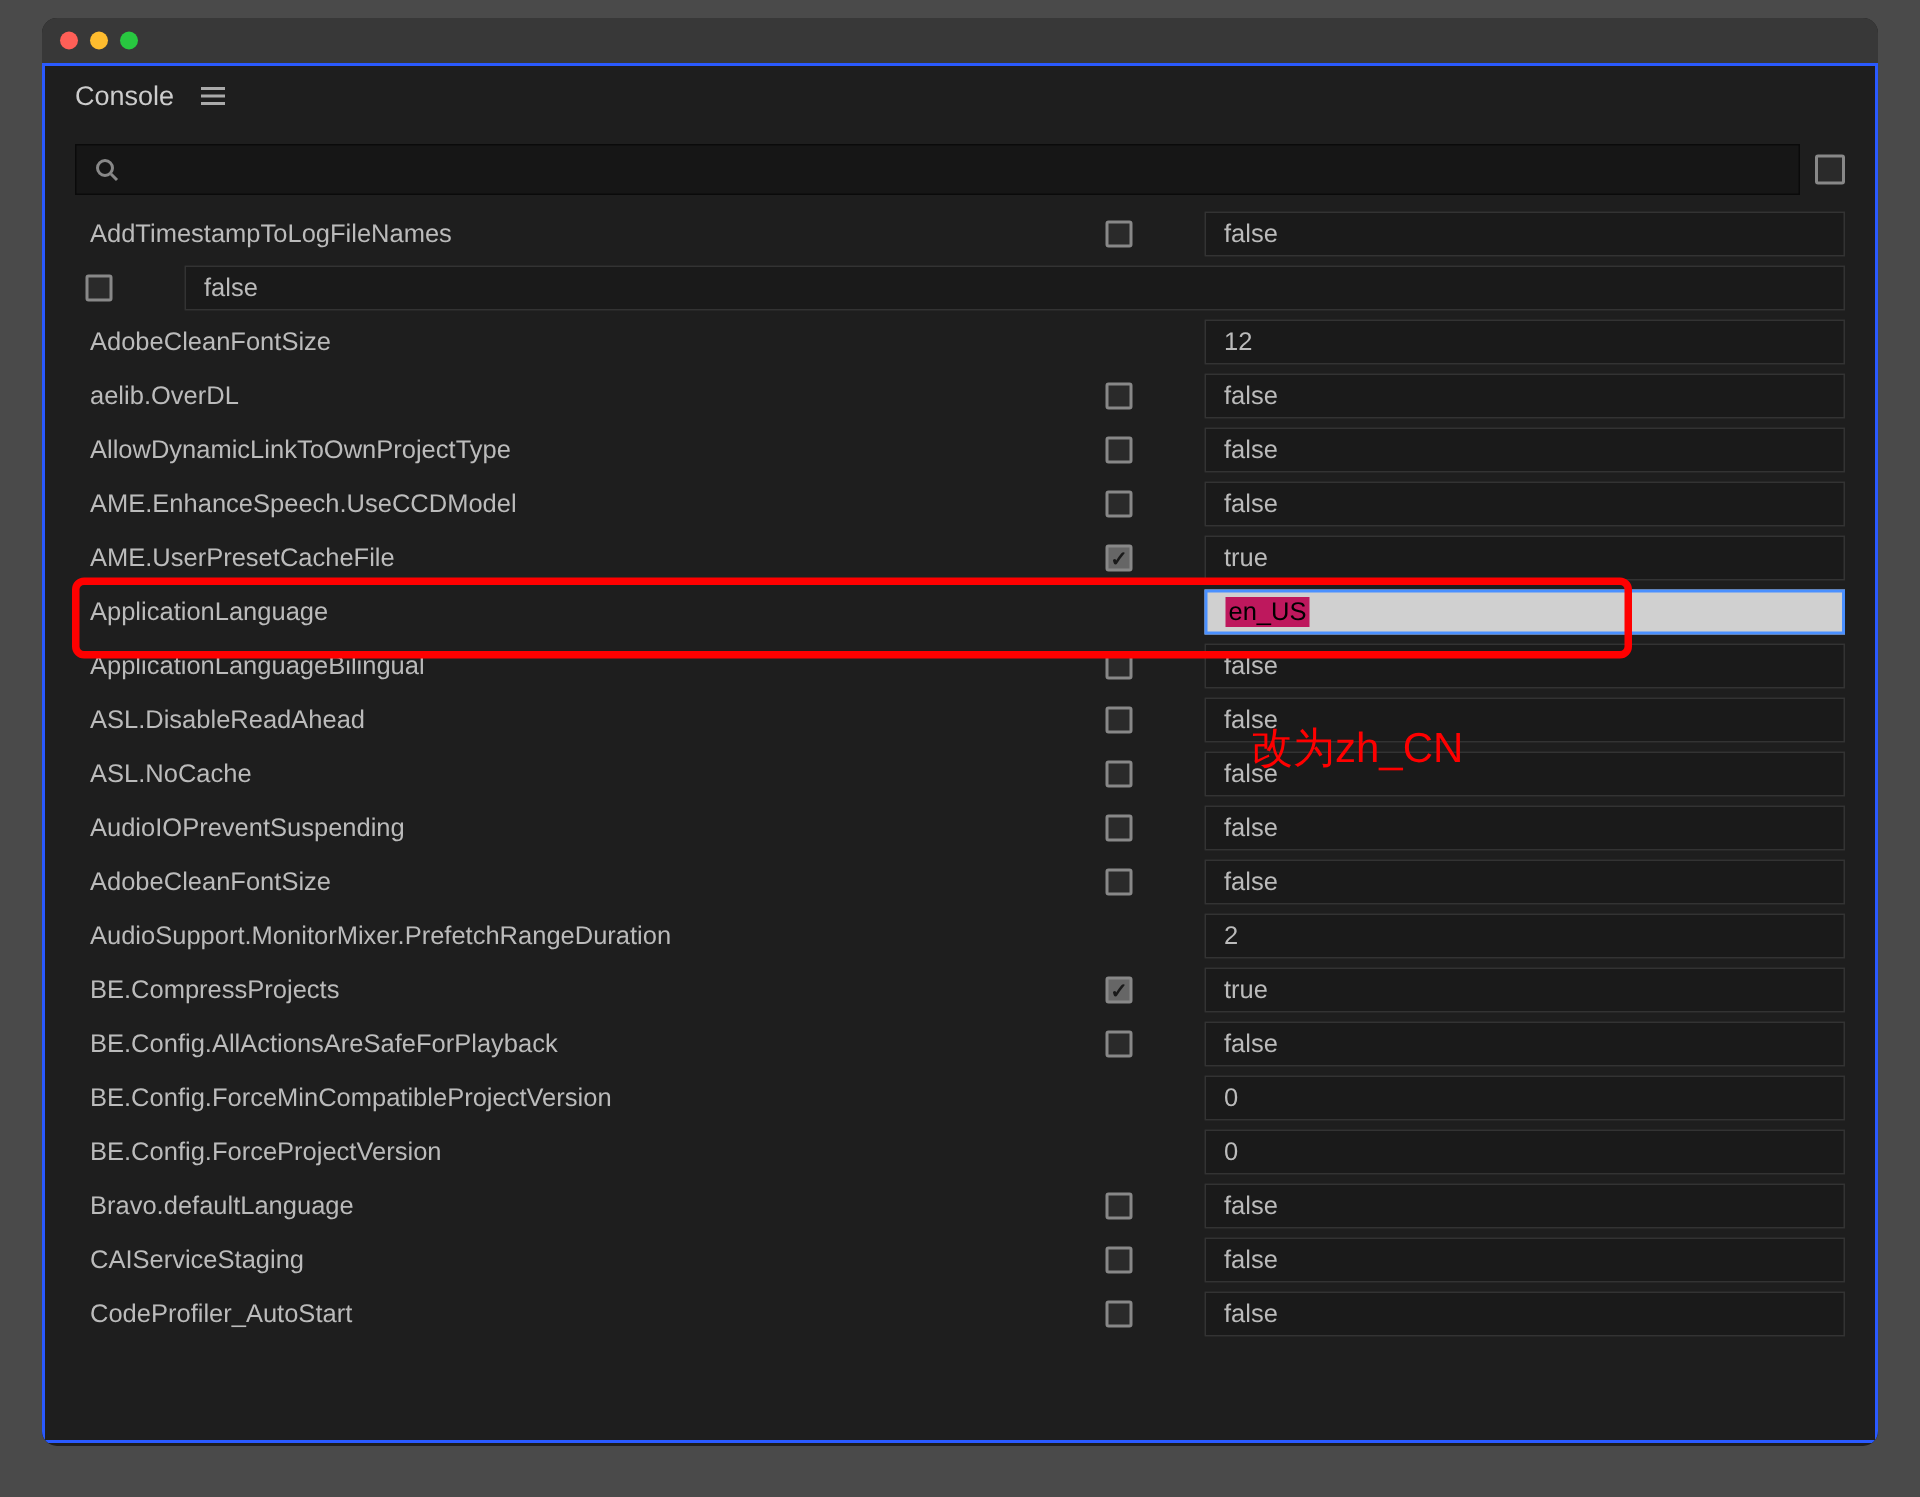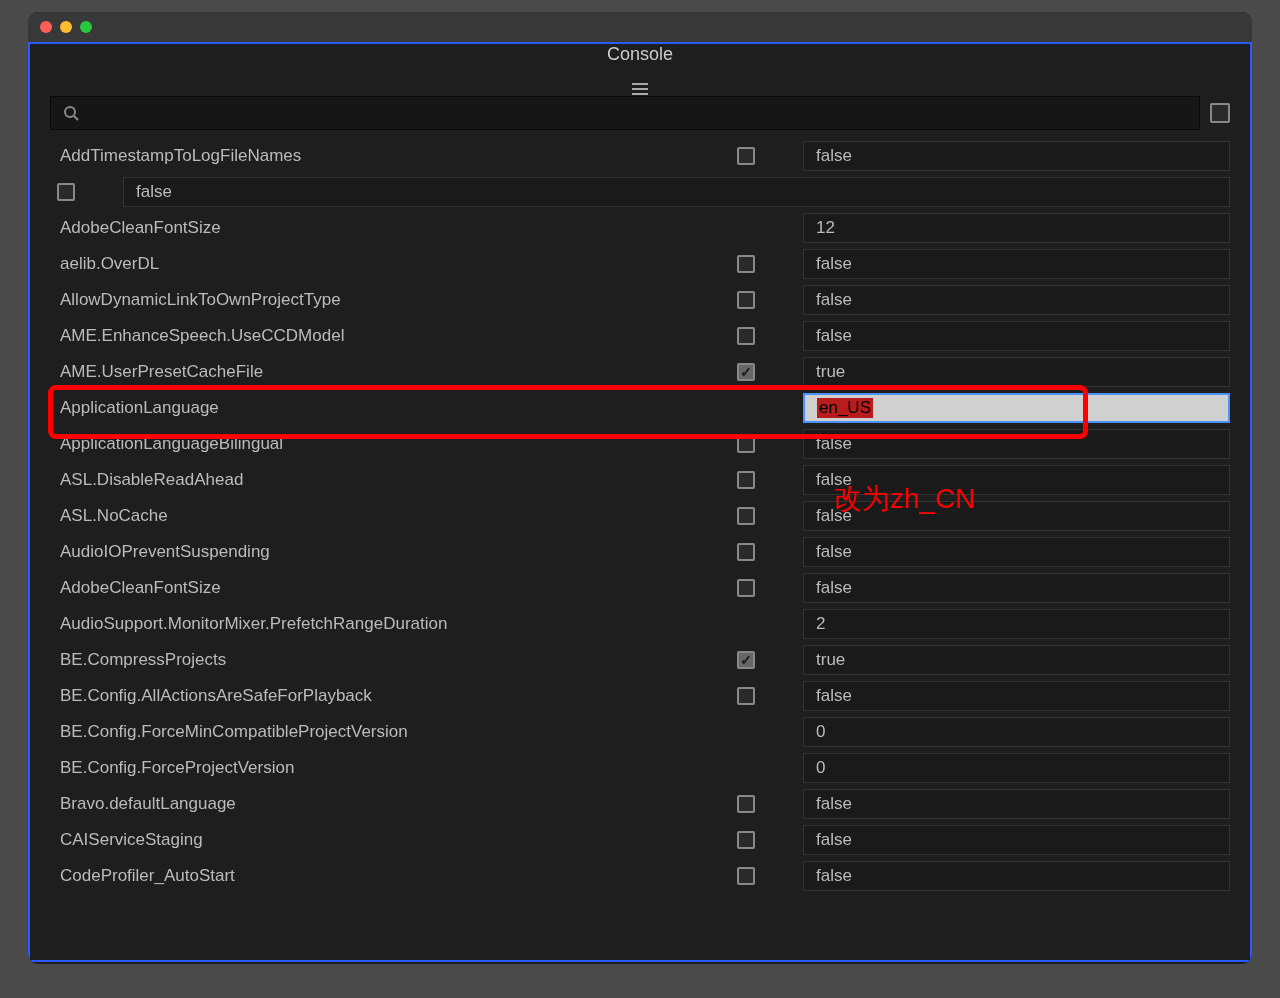--- a/index.html
+++ b/index.html
@@ -51,21 +51,20 @@
       background: #1e1e1e;
     }
     
     .panel-header {
       height: 40px;
       display: flex;
       align-items: center;
       padding: 0 20px;
       gap: 18px;
       background: #1e1e1e;
-      flex-direction: column;
     }
     
     .panel-title {
       color: #cccccc;
       font-size: 18px;
       font-weight: 400;
     }
     
     .hamburger-icon {
       display: flex;
@@ -200,21 +199,21 @@
       margin-left: 41px;
     }
     
     .setting-value.editing {
       background: #d0d0d0;
       border: 2px solid #4a90ff;
       color: #000000;
     }
     
     .editing-text {
-      background: #b91c1c;
+      background: #be185d;
       padding: 0 2px;
     }
     
     .highlight-box {
       position: absolute;
       border: 5px solid #ff0000;
       border-radius: 8px;
       pointer-events: none;
       left: 18px;
       top: 247px;

